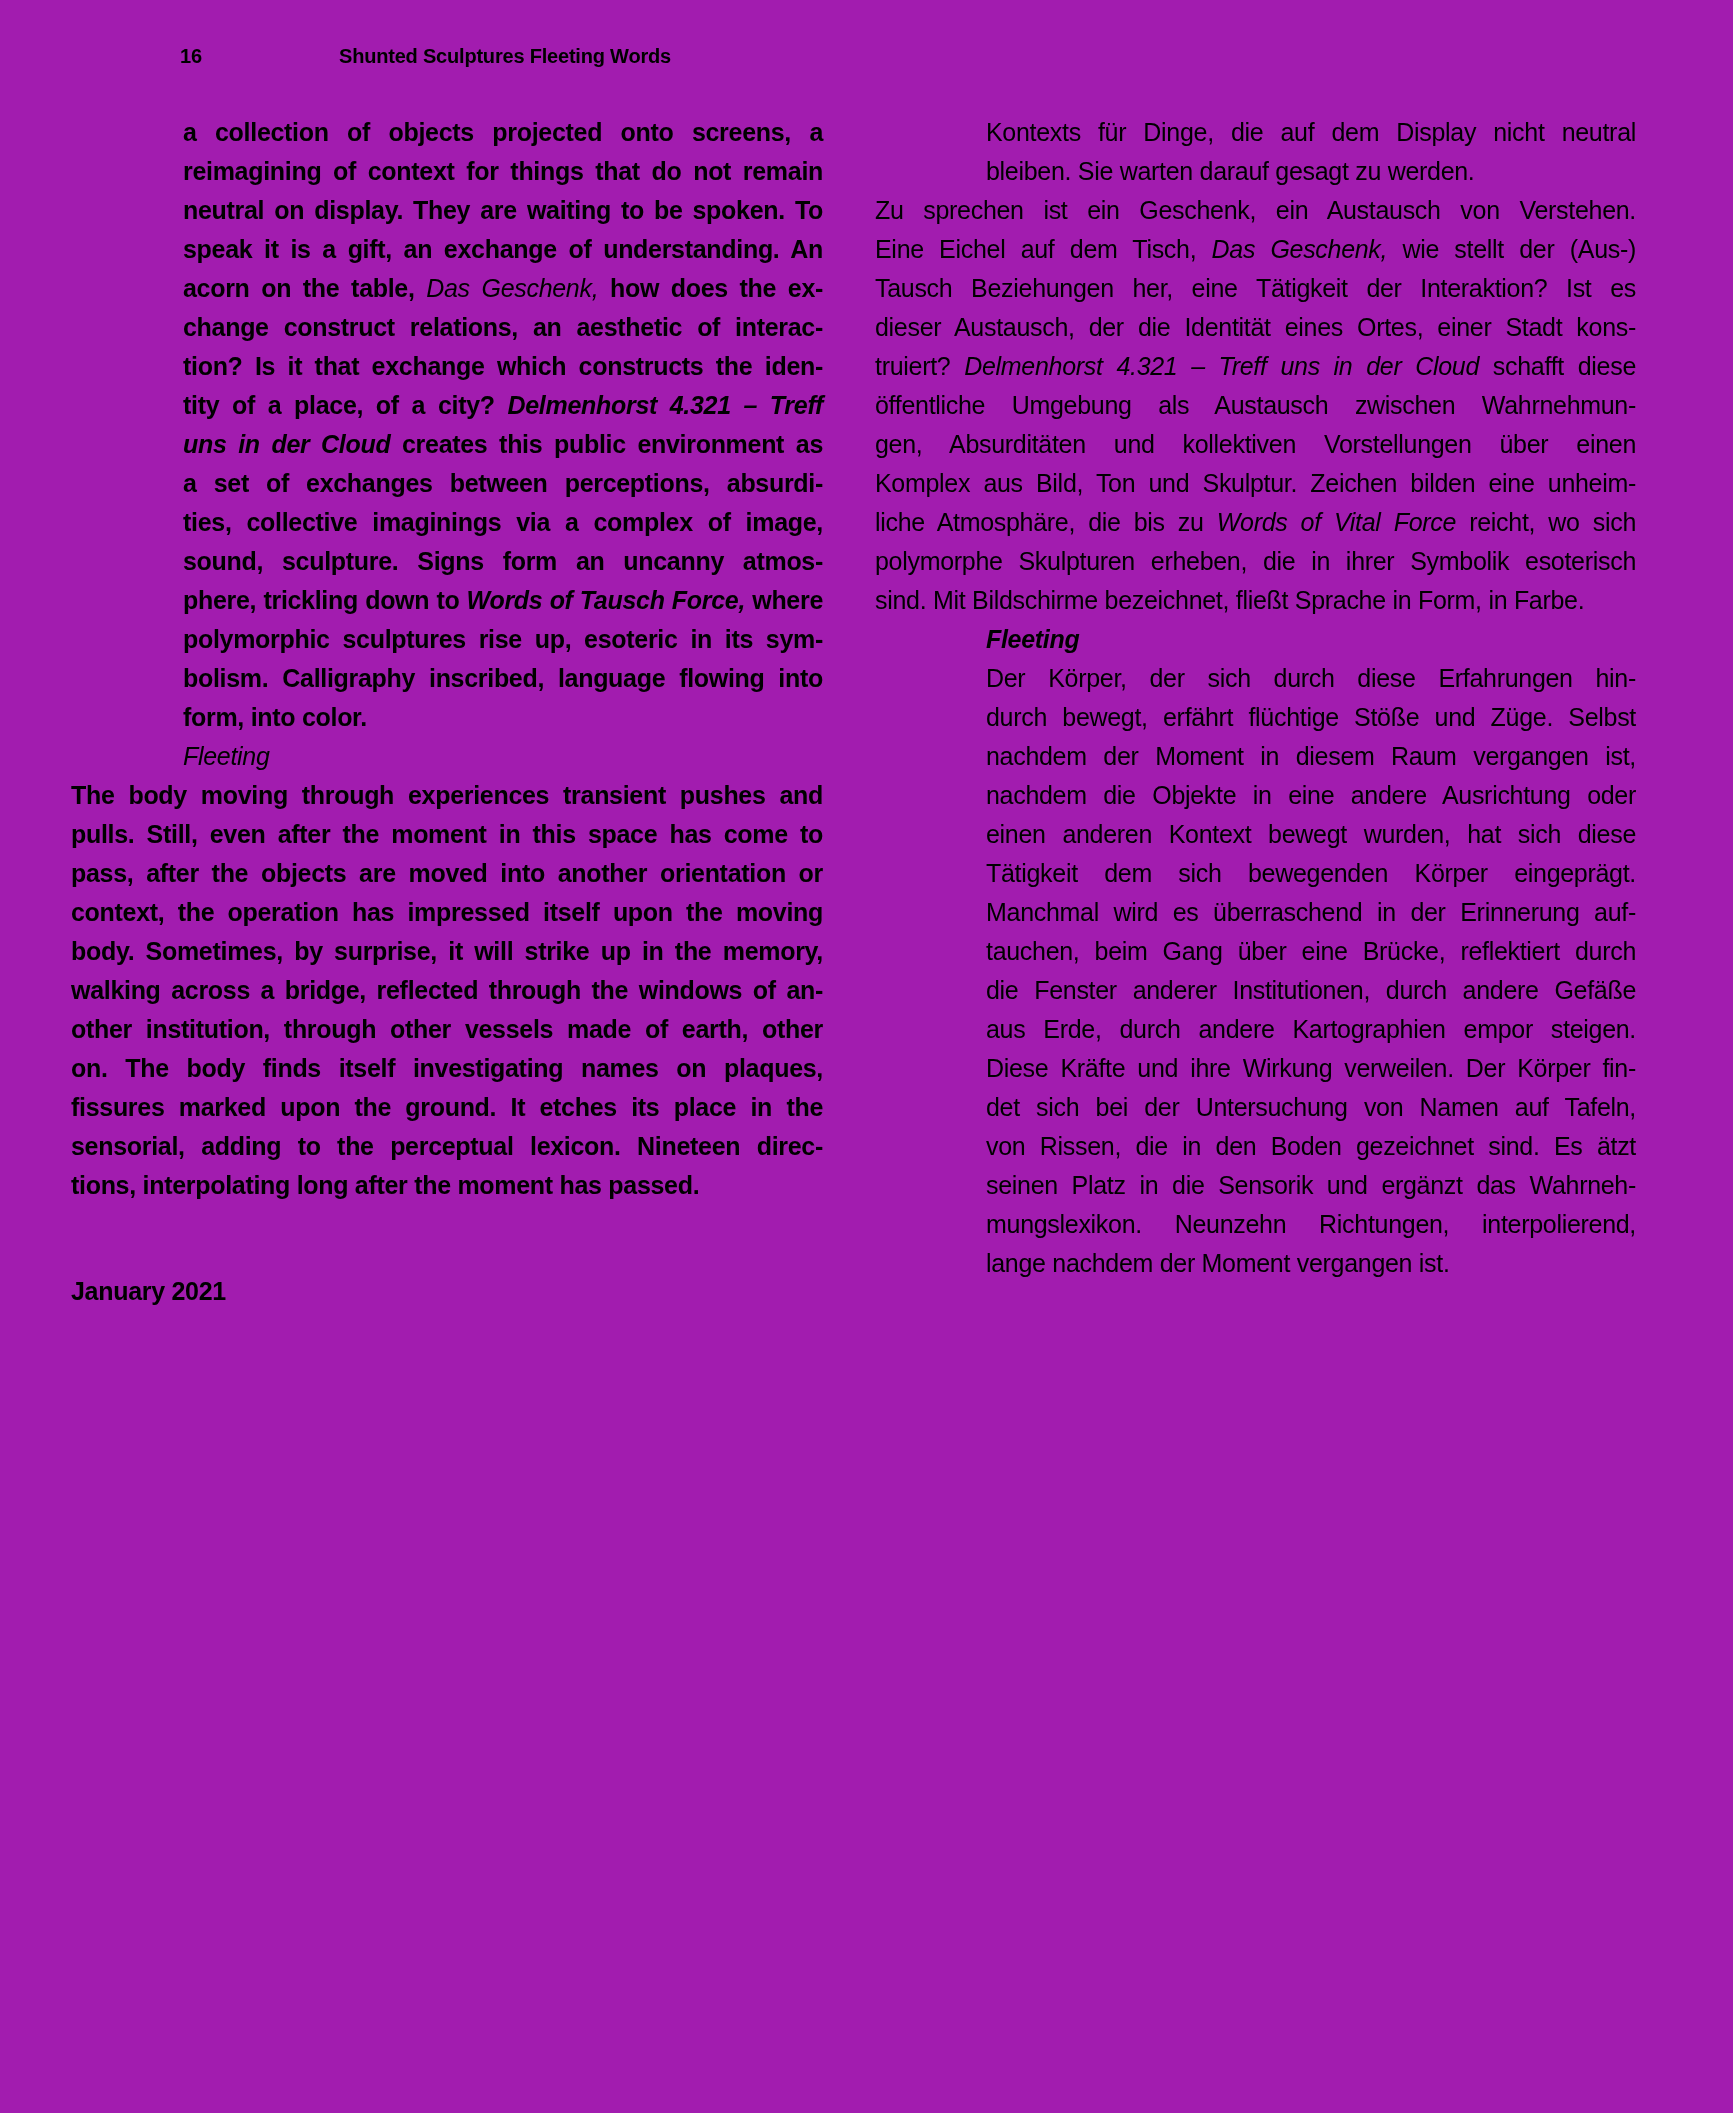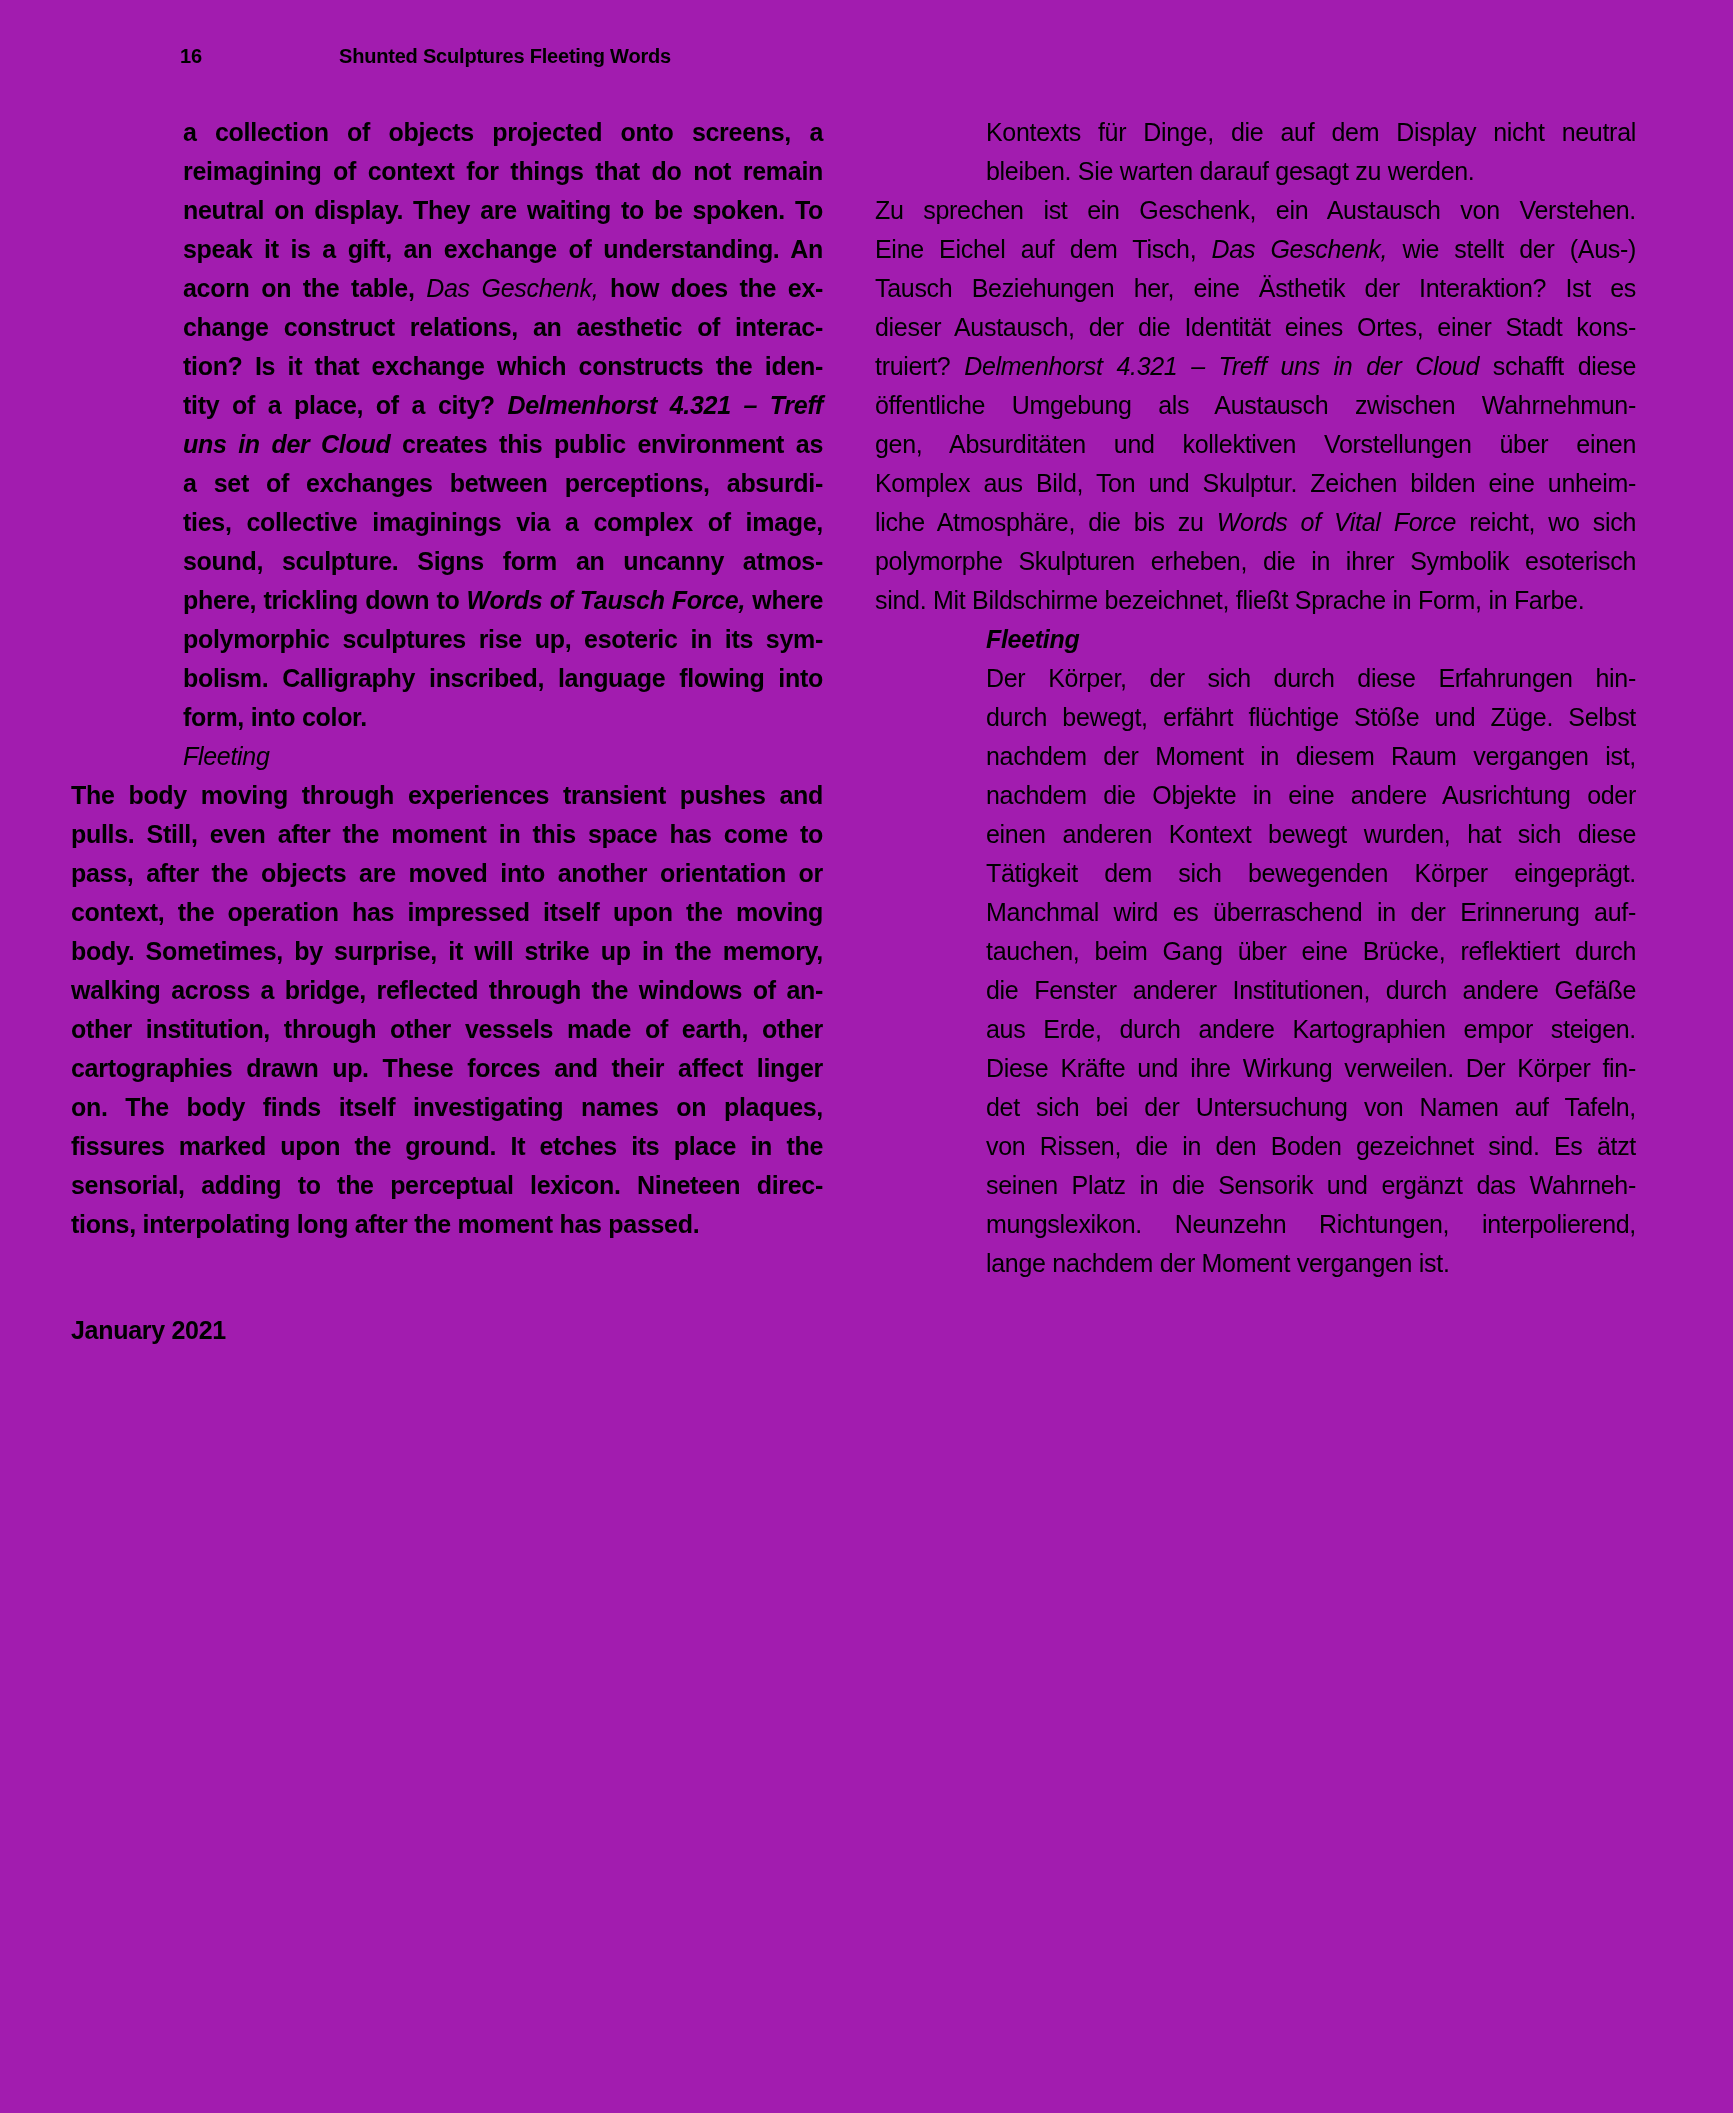--- a/index.html
+++ b/index.html
@@ -65,40 +65,39 @@
           <div class="line"><span class="s-i">Fleeting</span></div>
         </div>
         <div class="block">
           <div class="line just"><span class="s-b">The body moving through experiences transient pushes and</span></div>
           <div class="line just"><span class="s-b">pulls. Still, even after the moment in this space has come to</span></div>
           <div class="line just"><span class="s-b">pass, after the objects are moved into another orientation or</span></div>
           <div class="line just"><span class="s-b">context, the operation has impressed itself upon the moving</span></div>
           <div class="line just"><span class="s-b">body. Sometimes, by surprise, it will strike up in the memory,</span></div>
           <div class="line just"><span class="s-b">walking across a bridge, reflected through the windows of an-</span></div>
           <div class="line just"><span class="s-b">other institution, through other vessels made of earth, other</span></div>
-          <div class="line just"><span class="s-b">cartographies drawn up. These forces and their affect linger</span></div>
           <div class="line just"><span class="s-b">on. The body finds itself investigating names on plaques,</span></div>
           <div class="line just"><span class="s-b">fissures marked upon the ground. It etches its place in the</span></div>
           <div class="line just"><span class="s-b">sensorial, adding to the perceptual lexicon. Nineteen direc-</span></div>
           <div class="line"><span class="s-b">tions, interpolating long after the moment has passed.</span></div>
         </div>
       </div>
     <div class="date-line">January 2021</div>
   </div>
 
   <div class="col col-right">
     <div>
         <div class="block indent">
           <div class="line just"><span class="s-r">Kontexts für Dinge, die auf dem Display nicht neutral</span></div>
           <div class="line"><span class="s-r">bleiben. Sie warten darauf gesagt zu werden.</span></div>
         </div>
         <div class="block">
           <div class="line just"><span class="s-r">Zu sprechen ist ein Geschenk, ein Austausch von Verstehen.</span></div>
           <div class="line just"><span class="s-r">Eine Eichel auf dem Tisch, </span><span class="s-i">Das Geschenk,</span><span class="s-r"> wie stellt der (Aus-)</span></div>
-          <div class="line just"><span class="s-r">Tausch Beziehungen her, eine Ästhetik der Interaktion? Ist es</span></div>
+          <div class="line just"><span class="s-r">Tausch Beziehungen her, eine Tätigkeit der Interaktion? Ist es</span></div>
           <div class="line just"><span class="s-r">dieser Austausch, der die Identität eines Ortes, einer Stadt kons-</span></div>
           <div class="line just"><span class="s-r">truiert? </span><span class="s-i">Delmenhorst 4.321 – Treff uns in der Cloud</span><span class="s-r"> schafft diese</span></div>
           <div class="line just"><span class="s-r">öffentliche Umgebung als Austausch zwischen Wahrnehmun-</span></div>
           <div class="line just"><span class="s-r">gen, Absurditäten und kollektiven Vorstellungen über einen</span></div>
           <div class="line just"><span class="s-r">Komplex aus Bild, Ton und Skulptur. Zeichen bilden eine unheim-</span></div>
           <div class="line just"><span class="s-r">liche Atmosphäre, die bis zu </span><span class="s-i">Words of Vital Force</span><span class="s-r"> reicht, wo sich</span></div>
           <div class="line just"><span class="s-r">polymorphe Skulpturen erheben, die in ihrer Symbolik esoterisch</span></div>
           <div class="line"><span class="s-r">sind. Mit Bildschirme bezeichnet, fließt Sprache in Form, in Farbe.</span></div>
         </div>
         <div class="block indent">

